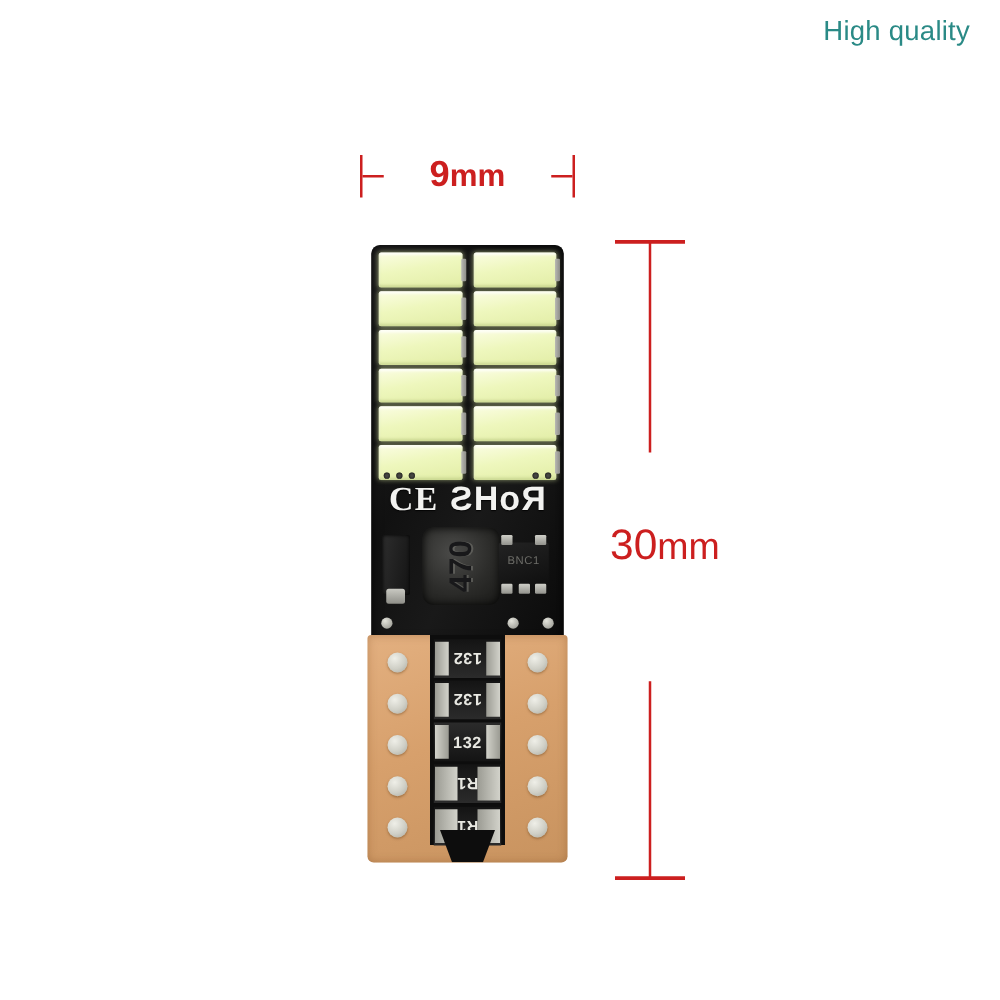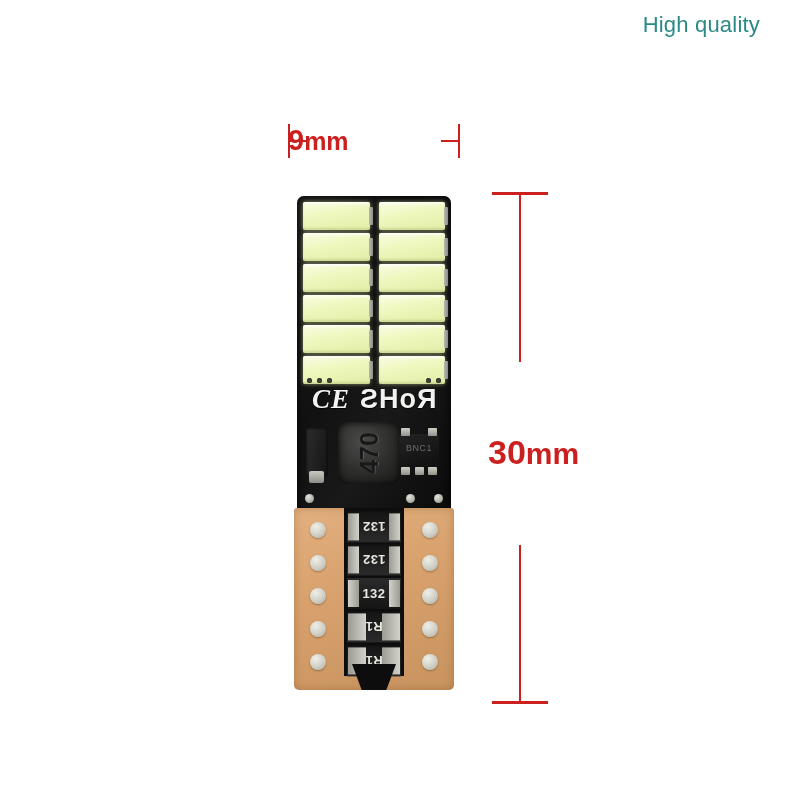--- a/index.html
+++ b/index.html
@@ -11,21 +11,21 @@
     width: 800px;
     height: 800px;
     position: relative;
     overflow: hidden;
     font-family: "Liberation Sans", sans-serif;
   }
 
   
   #quality-label {
     position: absolute;
-    right: 40px;
+    right: 24px;
     top: 12px;
     font-size: 22px;
     color: #2a8a86;
     letter-spacing: 0.2px;
     white-space: nowrap;
   }
 
   
   #width-dimension {
     position: absolute;
@@ -49,20 +49,21 @@
     width: 17px;
     height: 2px;
     background: #cc1f1f;
   }
   #width-stub-left  { left: 2px; }
   #width-stub-right { right: 2px; }
   #width-value {
     position: absolute;
     left: 0; right: 0;
     top: 1px;
+    text-align: center;
     color: #cc1f1f;
     font-weight: bold;
     font-size: 29px;
     line-height: 30px;
   }
   #width-value .unit { font-size: 25px; }
 
   
   #height-dimension {
     position: absolute;
@@ -86,25 +87,24 @@
     width: 2px;
     background: #cc1f1f;
   }
   #height-line-top    { top: 2px;    height: 168px; }
   #height-line-bottom { bottom: 2px; height: 157px; }
   #height-value {
     position: absolute;
     left: -4px;
     top: 226px;
     color: #cc1f1f;
-    font-weight: bold;
+    font-weight: normal;
     font-size: 34px;
     line-height: 36px;
     white-space: nowrap;
-    margin-top: 16px;
   }
   #height-value .unit { font-size: 30px; }
 
   
   #bulb {
     position: absolute;
     left: 294px;
     top: 196px;
     width: 160px;
     height: 506px;
@@ -165,21 +165,21 @@
     top: 186px;
     height: 34px;
     color: #f2f2f0;
     font-size: 27px;
     font-weight: bold;
     letter-spacing: 1px;
     text-align: center;
     line-height: 34px;
     text-shadow: 0 1px 1px rgba(0,0,0,0.9);
   }
-  #silkscreen .ce { font-family: "Liberation Serif", serif; font-style: italic; }
+  #silkscreen .ce { font-family: "Liberation Serif", serif; }
   #silkscreen .rohs { display: inline-block; transform: scaleX(-1); }
 
   
   .via-row {
     position: absolute;
     display: flex;
     gap: 5px;
   }
   #via-row-left  { left: 10px;  top: 182px; }
   #via-row-right { right: 10px; top: 182px; }

